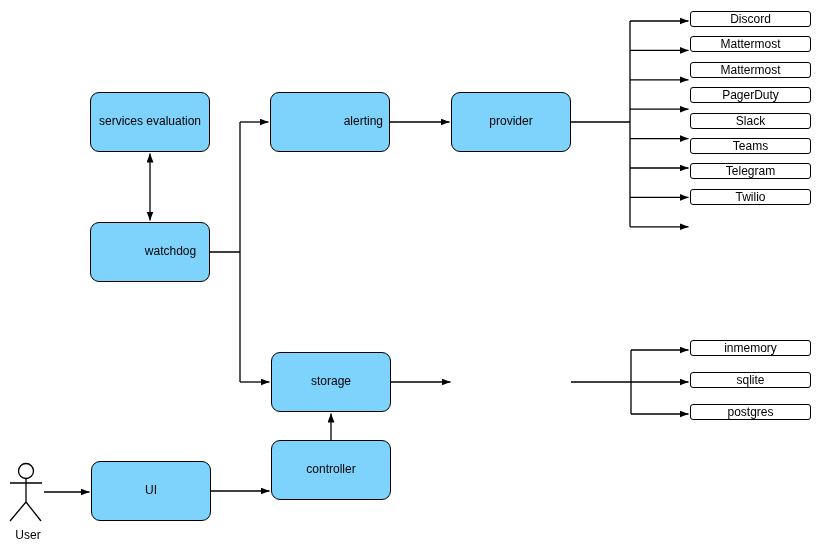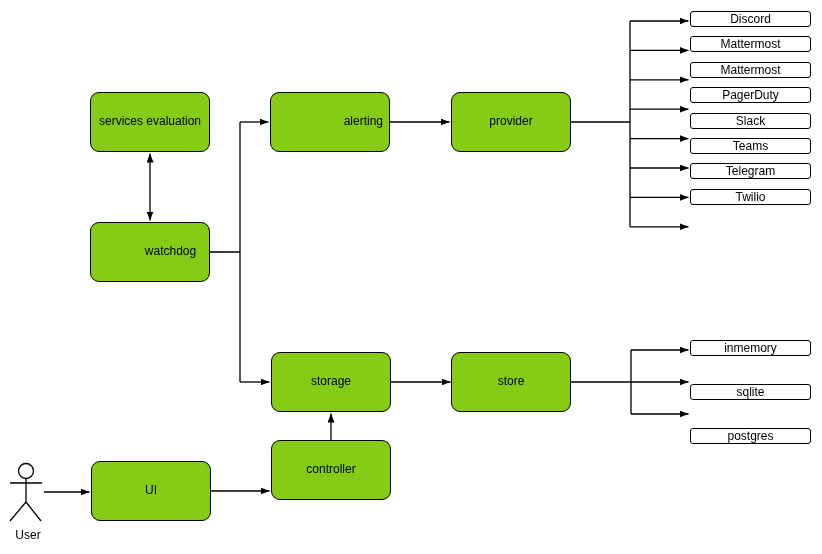--- a/index.html
+++ b/index.html
@@ -16,21 +16,21 @@
   .wires {
     position: absolute;
     left: 0; top: 0;
     width: 822px; height: 554px;
   }
   .node {
     position: absolute;
     width: 120px;
     height: 60px;
     box-sizing: border-box;
-    background: #84cc16;
+    background: #7dd3fc;
     border: 1px solid #000000;
     border-radius: 9px;
     display: flex;
     align-items: center;
     justify-content: center;
     text-align: center;
     padding: 2px 6px;
     line-height: 1.15;
   }
   #node-services-evaluation { left: 90px;  top: 92px;  }
@@ -43,21 +43,21 @@
   #node-controller          { left: 271px; top: 440px; }
 
   .targets {
     position: absolute;
     left: 690px;
     width: 121px;
     display: flex;
     flex-direction: column;
   }
   #provider-targets { top: 11px;  gap: 9.4px; }
-  #store-targets    { top: 340px; gap: 28px;  }
+  #store-targets    { top: 340px; gap: 16px;  }
   .target-item {
     height: 16px;
     box-sizing: border-box;
     background: #ffffff;
     border: 1px solid #000000;
     border-radius: 3px;
     display: flex;
     align-items: center;
     justify-content: center;
   }
@@ -128,23 +128,20 @@
   </div>
   <div class="node" id="node-alerting">
     <span>alerting</span>
   </div>
   <div class="node" id="node-provider">
     <span>provider</span>
   </div>
   <div class="node" id="node-storage">
     <span>storage</span>
   </div>
-  <div class="node" id="node-store">
-    <span>store</span>
-  </div>
   <div class="node" id="node-ui">
     <span>UI</span>
   </div>
   <div class="node" id="node-controller">
     <span>controller</span>
   </div>
 
   <div class="targets" id="provider-targets">
       <div class="target-item">Discord</div>
       <div class="target-item">Mattermost</div>

